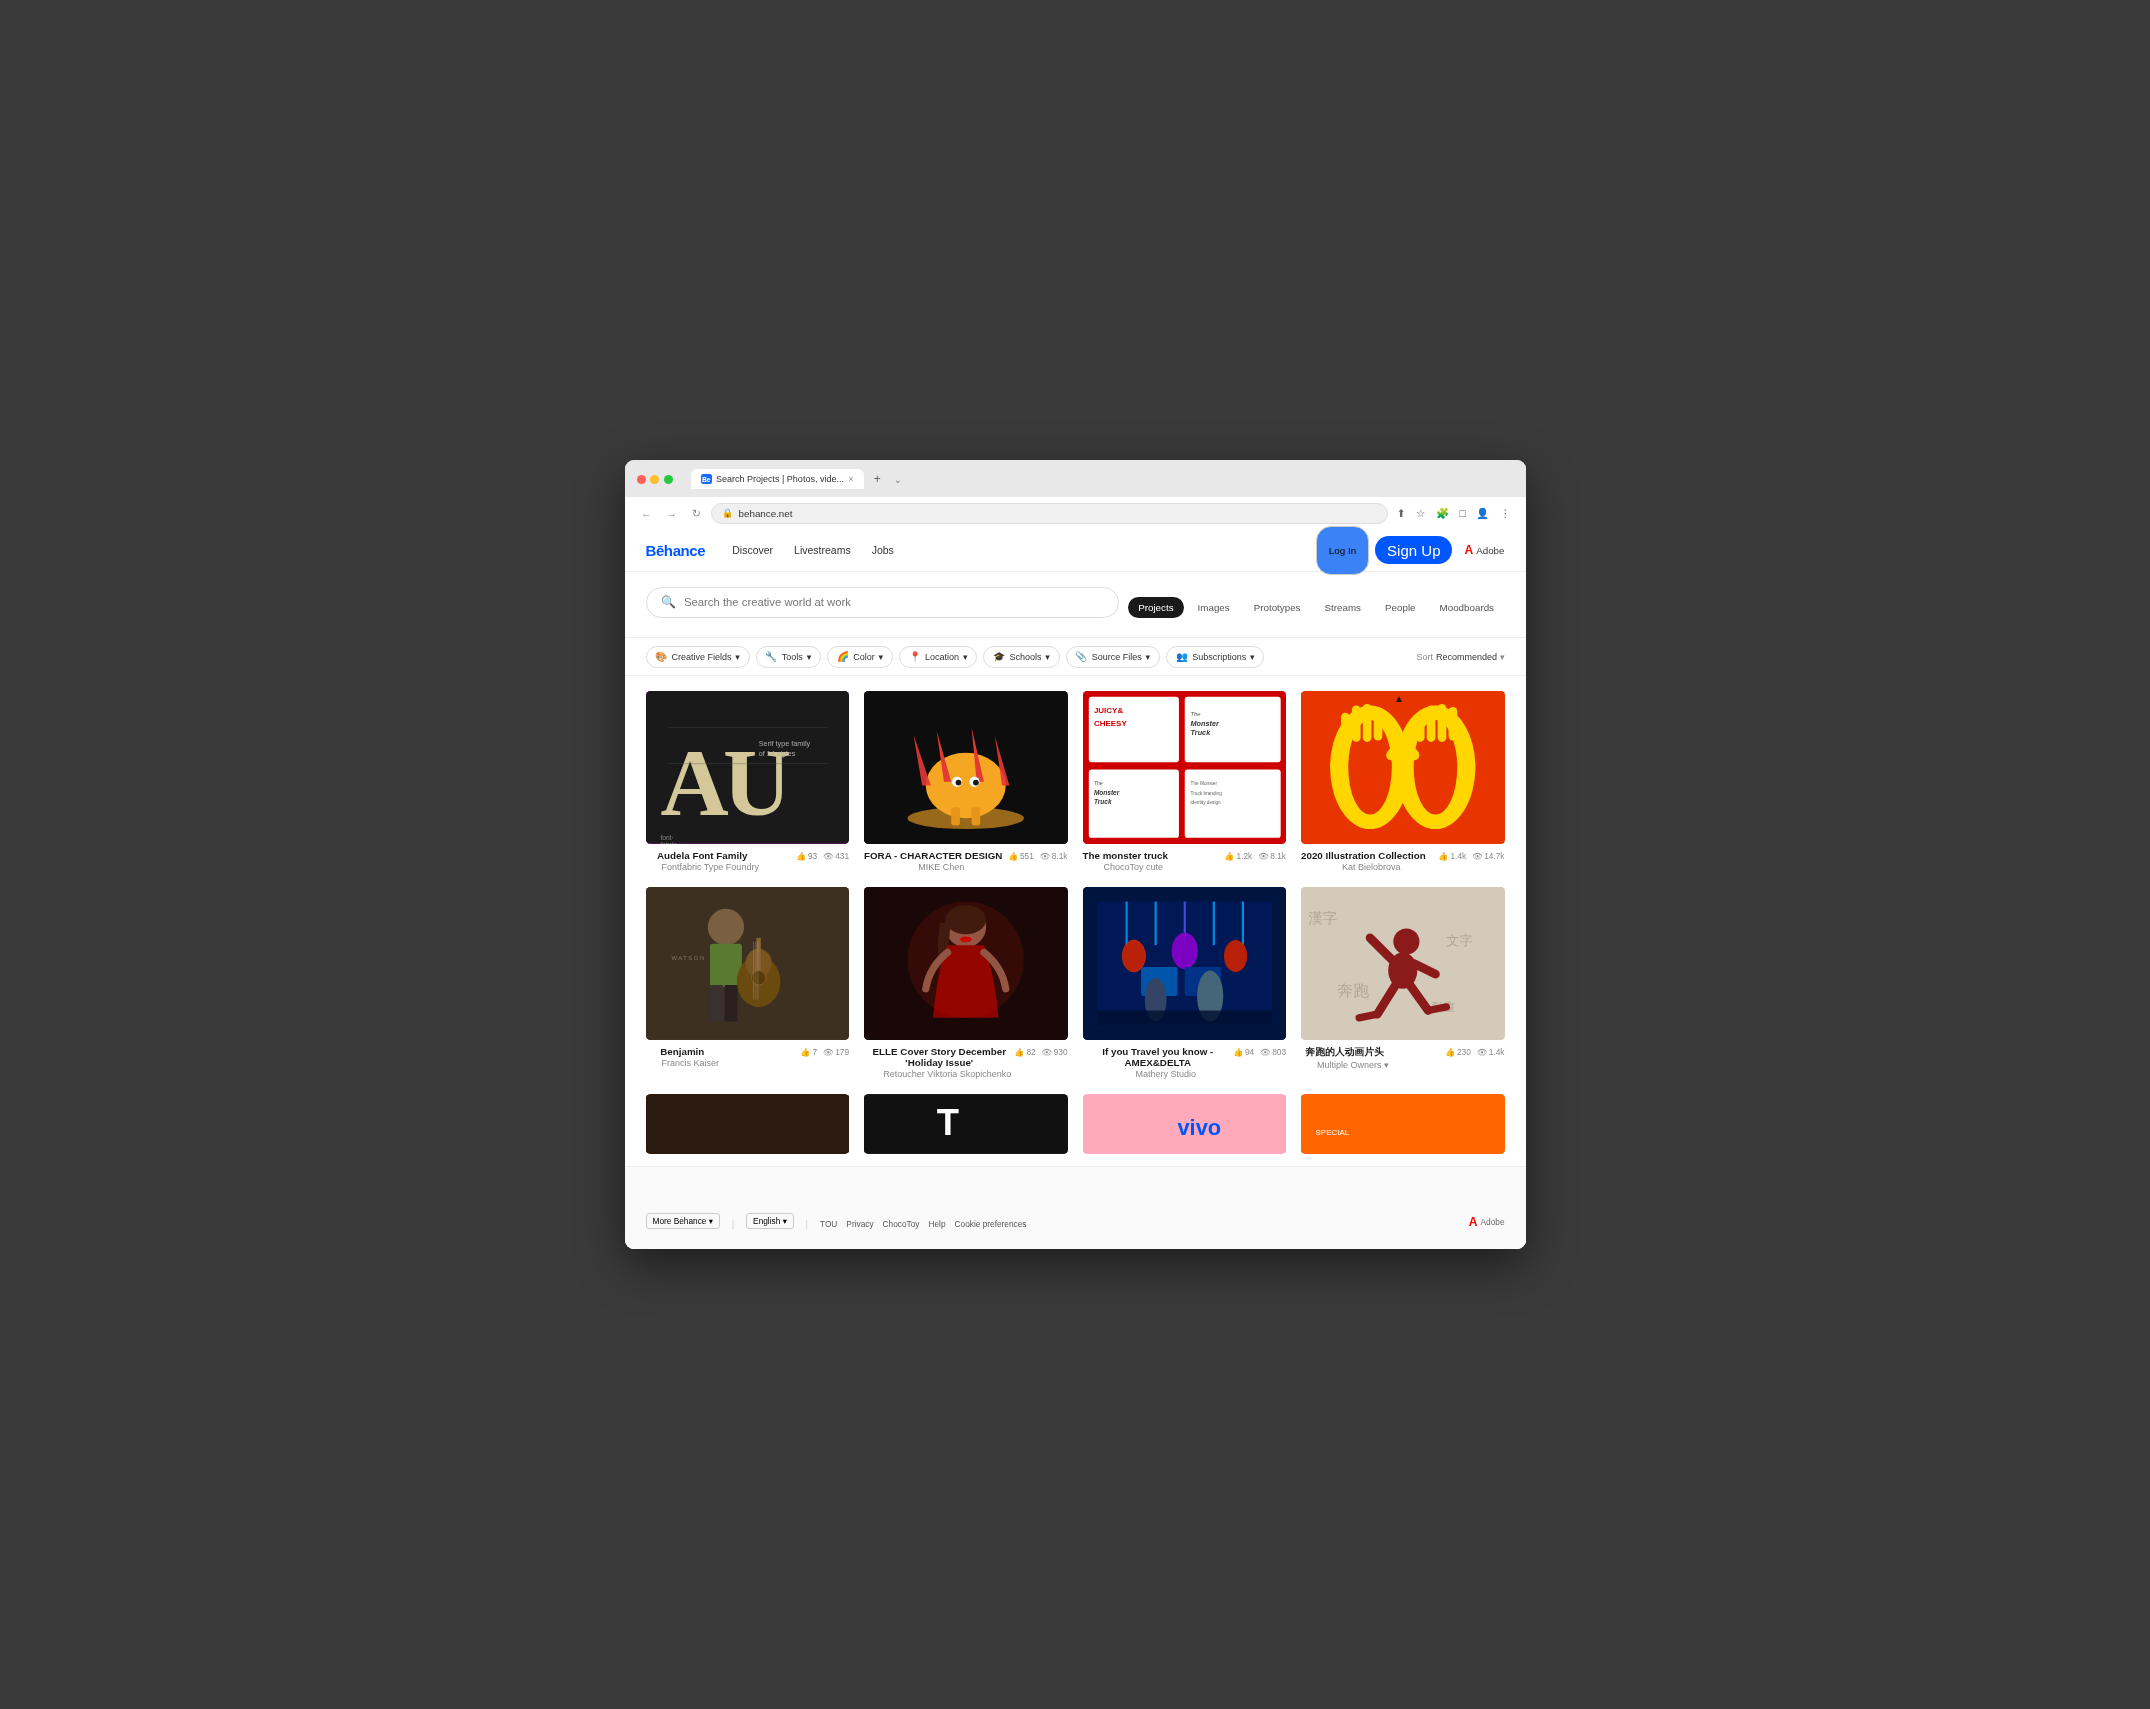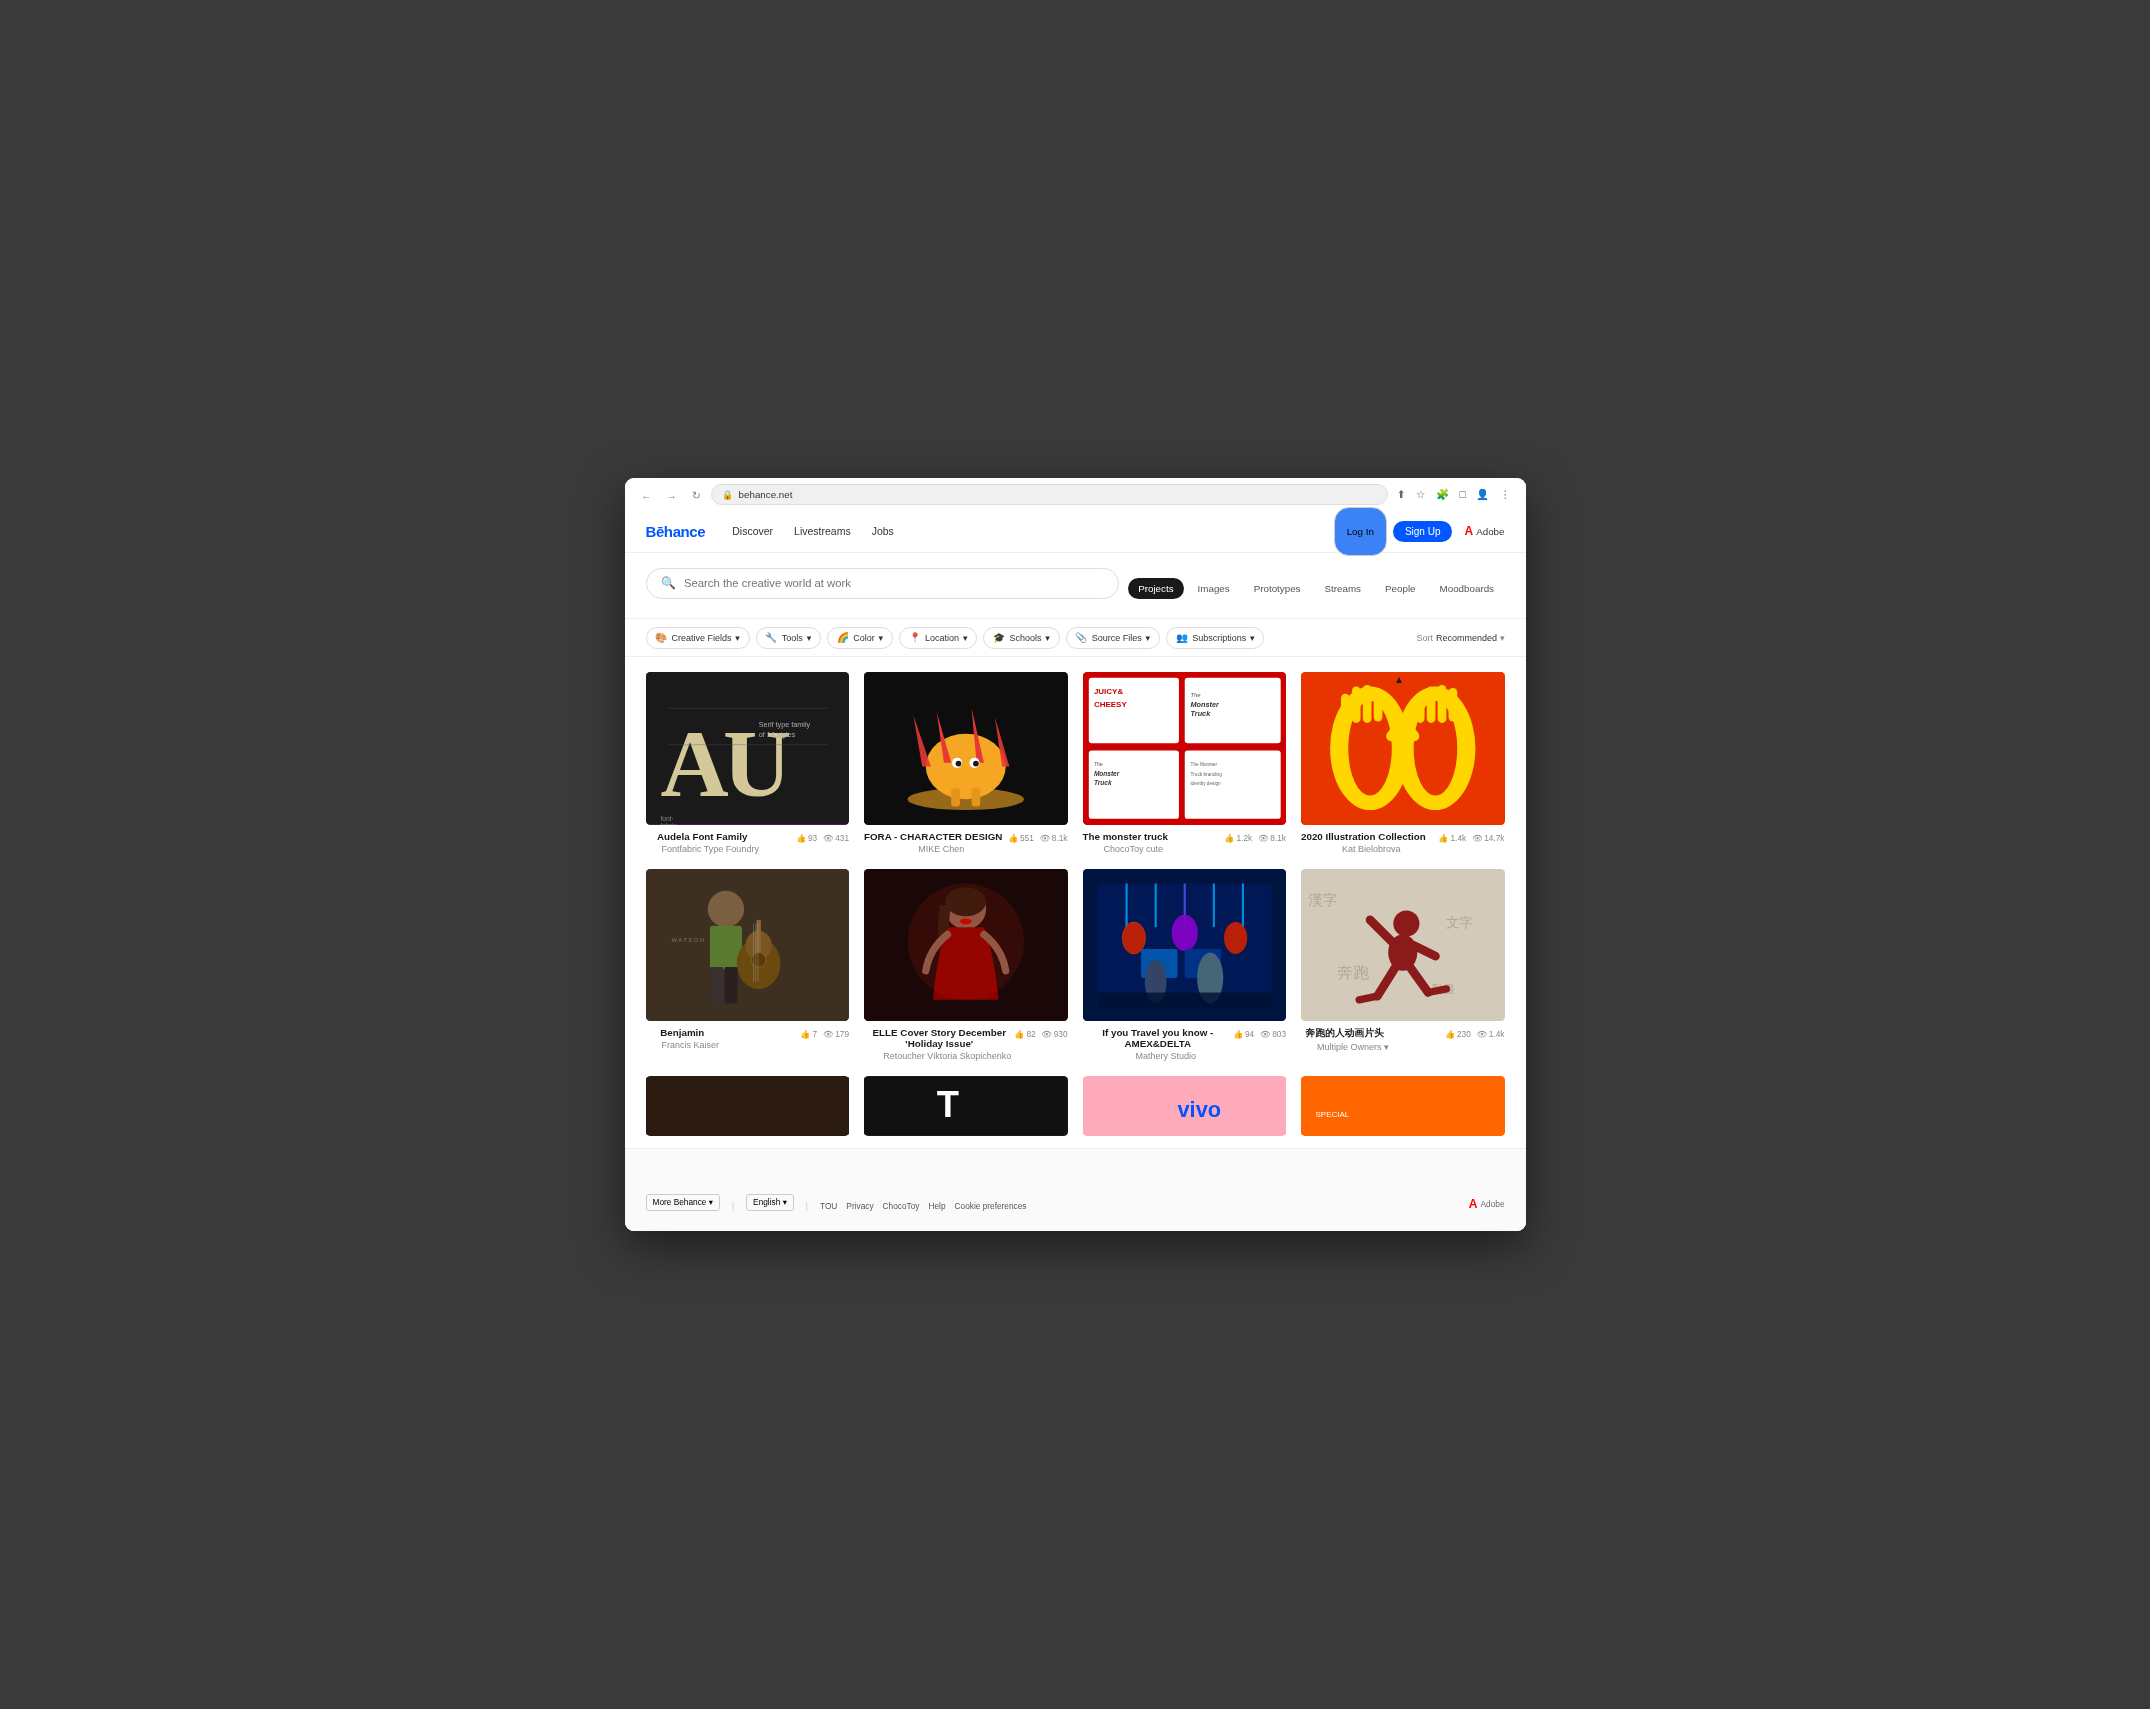--- a/index.html
+++ b/index.html
@@ -118,21 +118,21 @@
       background: #3b82f6;
       font-size: 9.8px;
       cursor: pointer;
     }
     .btn-signup {
       padding: 5.3px 12px;
       border: none;
       border-radius: 15px;
       background: #0057ff;
       color: white;
-      font-size: 10px;
+      font-size: 15px;
       cursor: pointer;
       font-weight: 500;
     }
     .adobe-logo { display: flex; align-items: center; gap: 3px; font-size: 9.8px; color: #333; margin-left: 6px; }
     .adobe-a { color: #ff0000; font-weight: bold; font-size: 12px; }
 
     
     .search-section {
       padding: 15px 21px 9px;
       border-bottom: 0.8px solid #eee;
@@ -240,20 +240,38 @@
     .thumb-canvas {
       width: 100%; height: 100%;
       display: block;
     }
   </style>
 </head>
 <body>
 
 <div class="browser-window">
 
+  <div class="browser-title-bar">
+    <div class="browser-controls">
+      <div class="traffic-light">
+        <div class="tl tl-red"></div>
+        <div class="tl tl-yellow"></div>
+        <div class="tl tl-green"></div>
+      </div>
+      <div class="tab-bar">
+        <div class="tab">
+          <div class="tab-favicon">Be</div>
+          <span>Search Projects | Photos, vide...</span>
+          <span class="tab-close">×</span>
+        </div>
+        <div class="tab-new">+</div>
+        <span style="margin-left:3px;color:#888;font-size:9.8px;">⌄</span>
+      </div>
+    </div>
+  </div>
 
   <div class="browser-toolbar">
     <button class="nav-btn">←</button>
     <button class="nav-btn">→</button>
     <button class="nav-btn">↻</button>
     <div class="address-bar">
       <span style="color:#888;margin-right:4.5px;font-size:9px;">🔒</span>
       <span>behance.net</span>
     </div>
     <div class="toolbar-icons">

